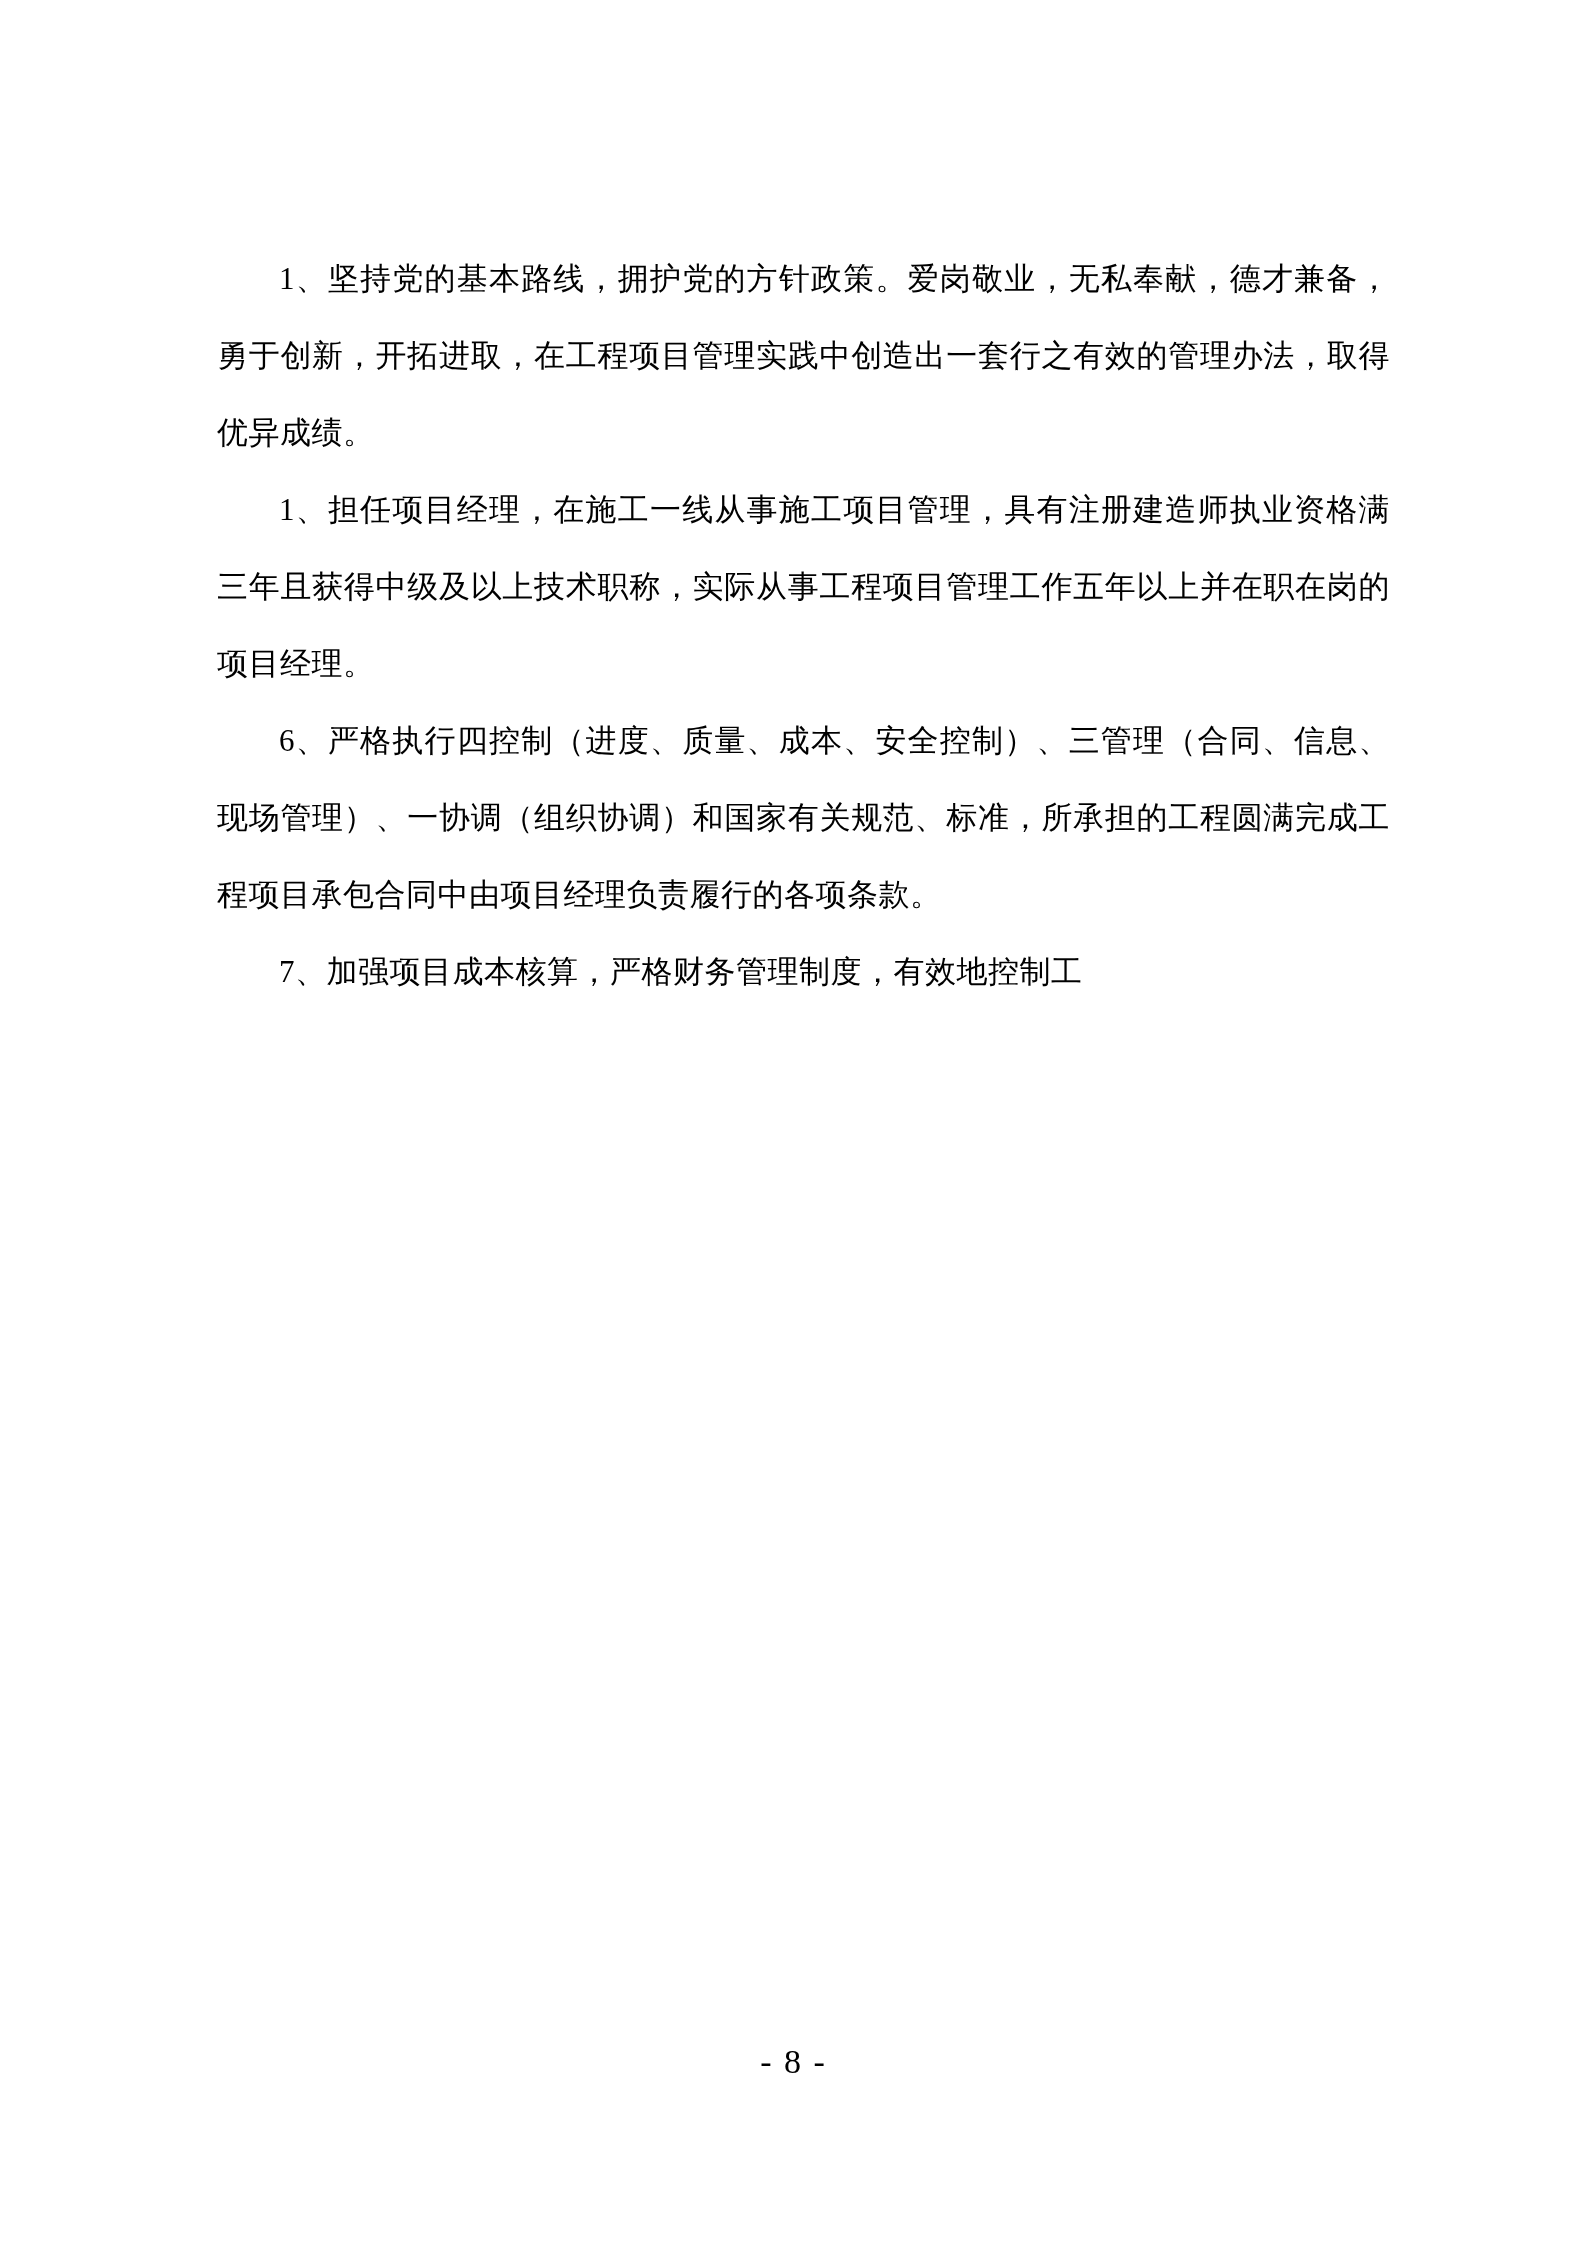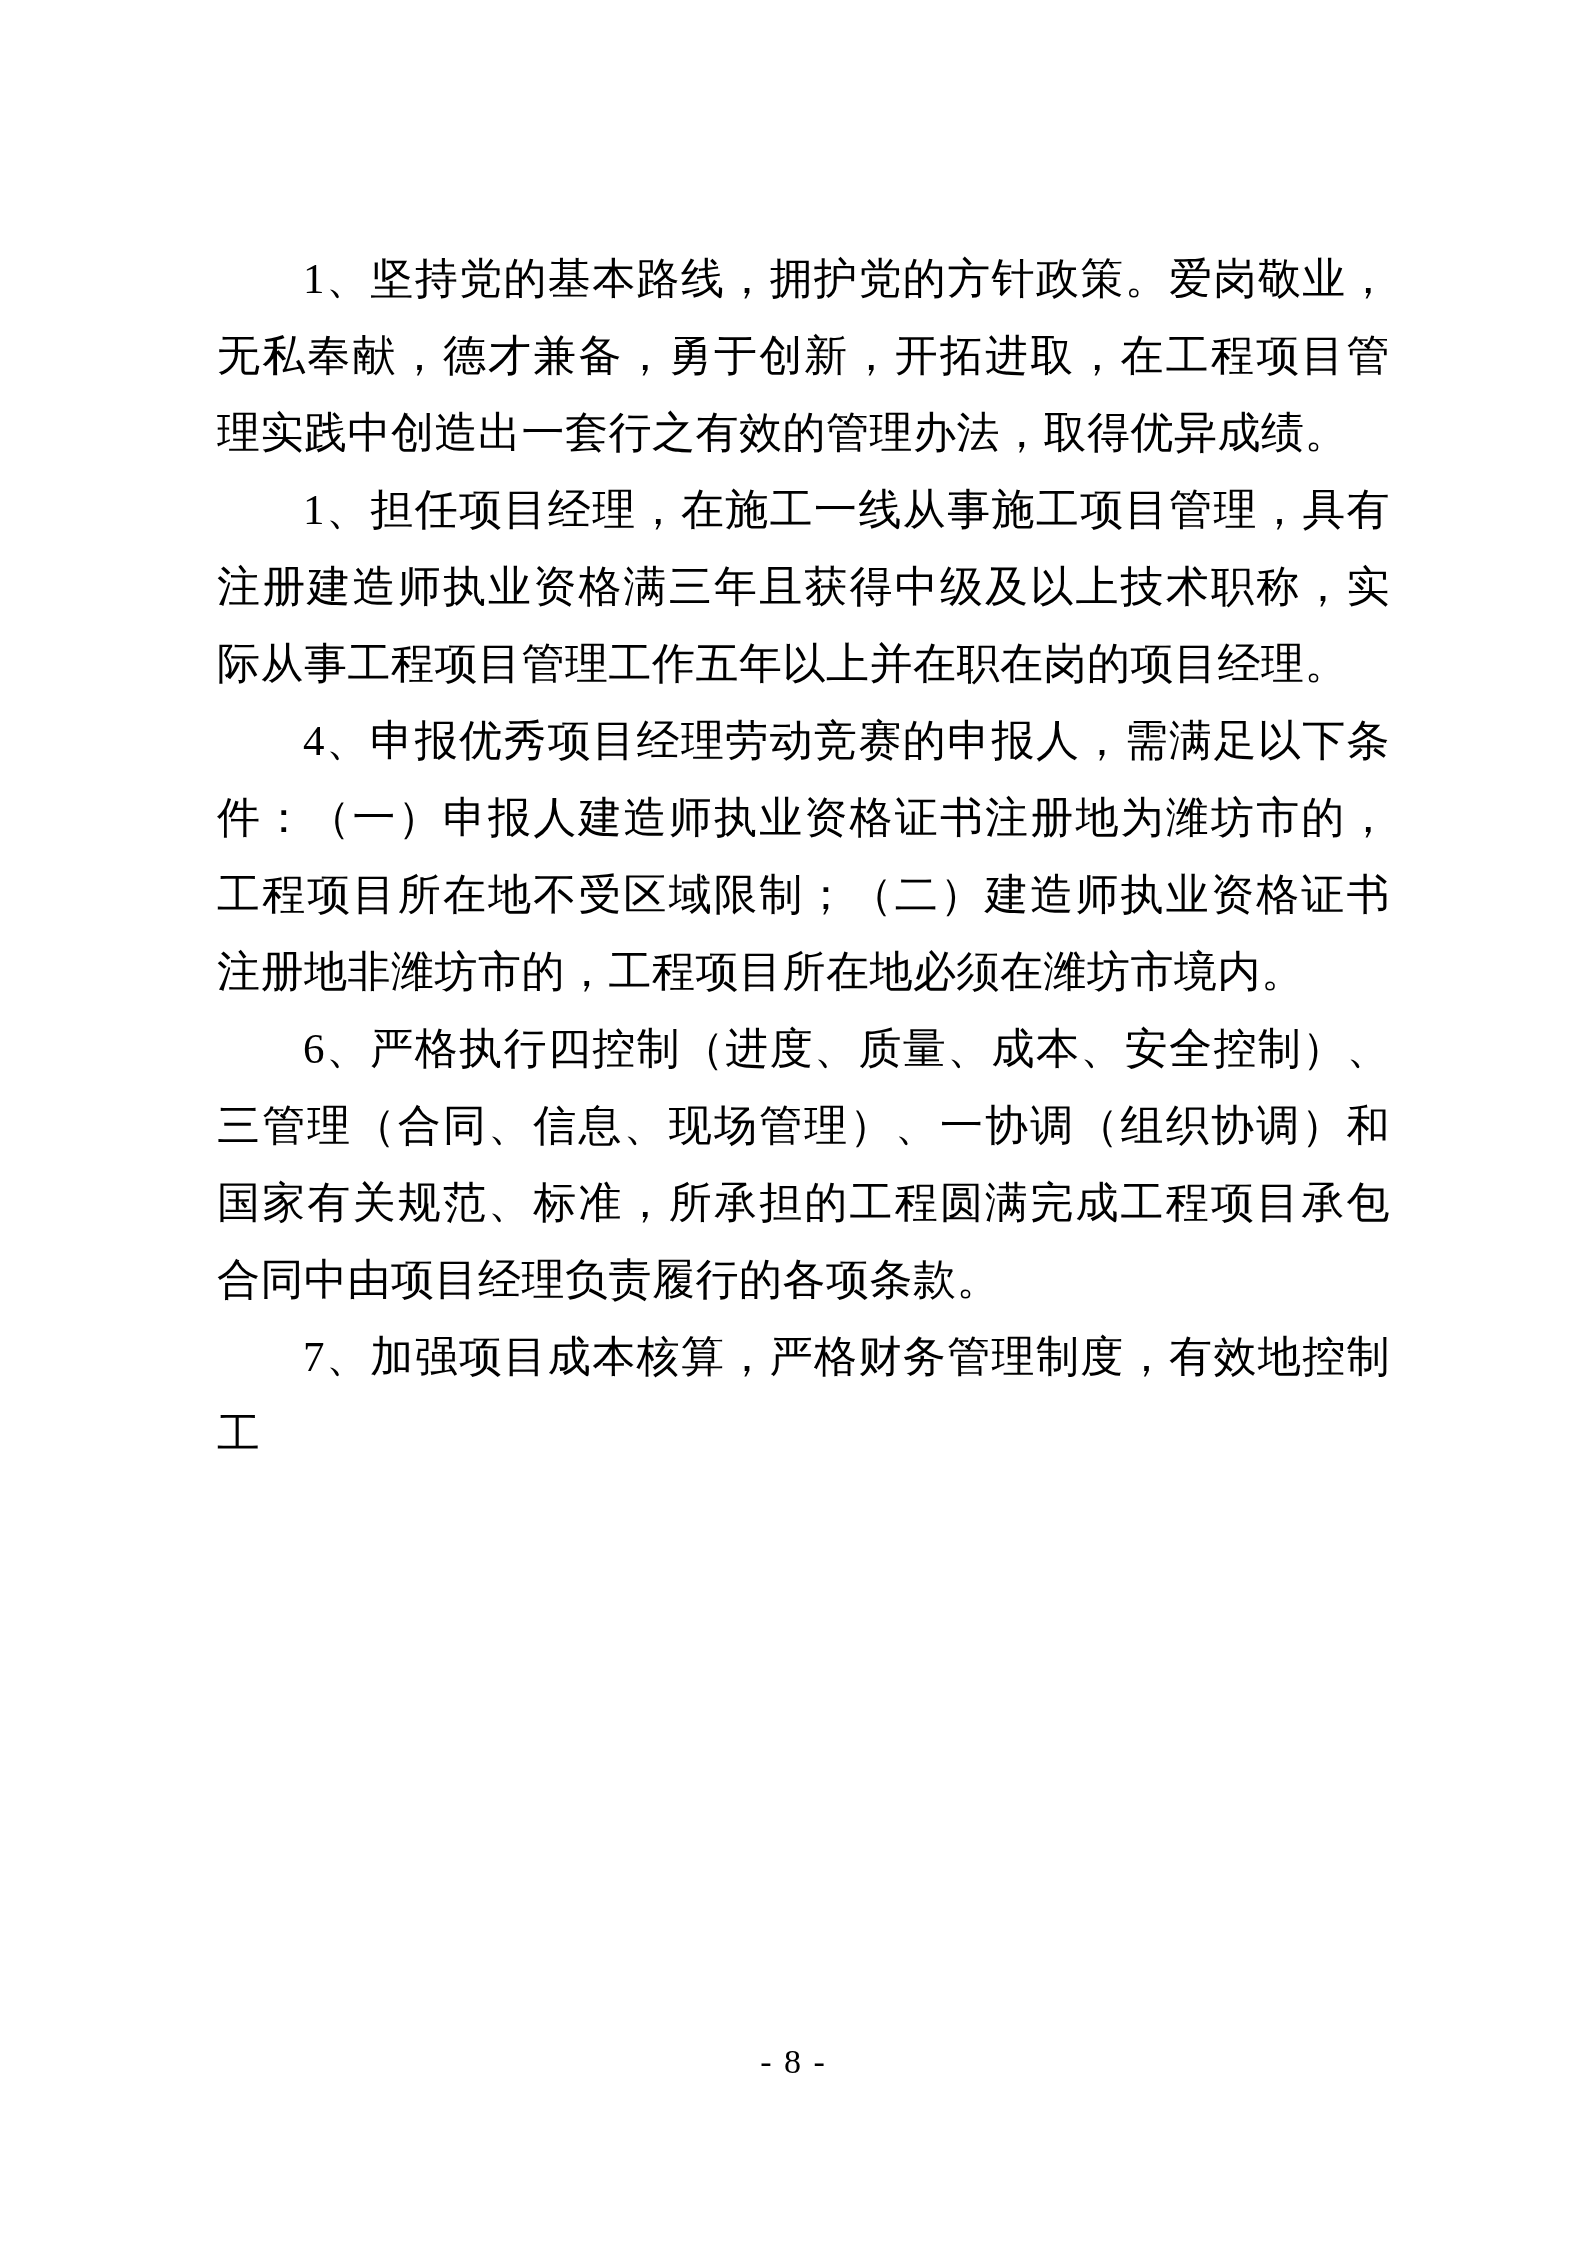--- a/index.html
+++ b/index.html
@@ -15,21 +15,21 @@
     background: #ffffff;
     overflow: hidden;
     font-family: "Liberation Serif", "DejaVu Serif", serif;
     color: #000000;
   }
   .content {
     position: absolute;
     left: 217px;
     top: 240px;
     width: 1173px;
-    font-size: 43px;
+    font-size: 31px;
     line-height: 77px;
     text-align: justify;
     text-align-last: left;
     letter-spacing: 0.5px;
   }
   .content p {
     margin: 0;
     padding: 0;
     text-indent: 2em;
     word-break: break-all;
@@ -46,20 +46,19 @@
   }
 </style>
 </head>
 <body>
 
 <div class="page">
 
   <div class="content">
     <p>1、坚持党的基本路线，拥护党的方针政策。爱岗敬业，无私奉献，德才兼备，勇于创新，开拓进取，在工程项目管理实践中创造出一套行之有效的管理办法，取得优异成绩。</p>
     <p>1、担任项目经理，在施工一线从事施工项目管理，具有注册建造师执业资格满三年且获得中级及以上技术职称，实际从事工程项目管理工作五年以上并在职在岗的项目经理。</p>
-    <p>4、申报优秀项目经理劳动竞赛的申报人，需满足以下条件：（一）申报人建造师执业资格证书注册地为潍坊市的，工程项目所在地不受区域限制；（二）建造师执业资格证书注册地非潍坊市的，工程项目所在地必须在潍坊市境内。</p>
     <p>6、严格执行四控制（进度、质量、成本、安全控制）、三管理（合同、信息、现场管理）、一协调（组织协调）和国家有关规范、标准，所承担的工程圆满完成工程项目承包合同中由项目经理负责履行的各项条款。</p>
     <p>7、加强项目成本核算，严格财务管理制度，有效地控制工</p>
   </div>
 
   <div class="page-footer">- 8 -</div>
 
 </div>
 
 </body></html>

